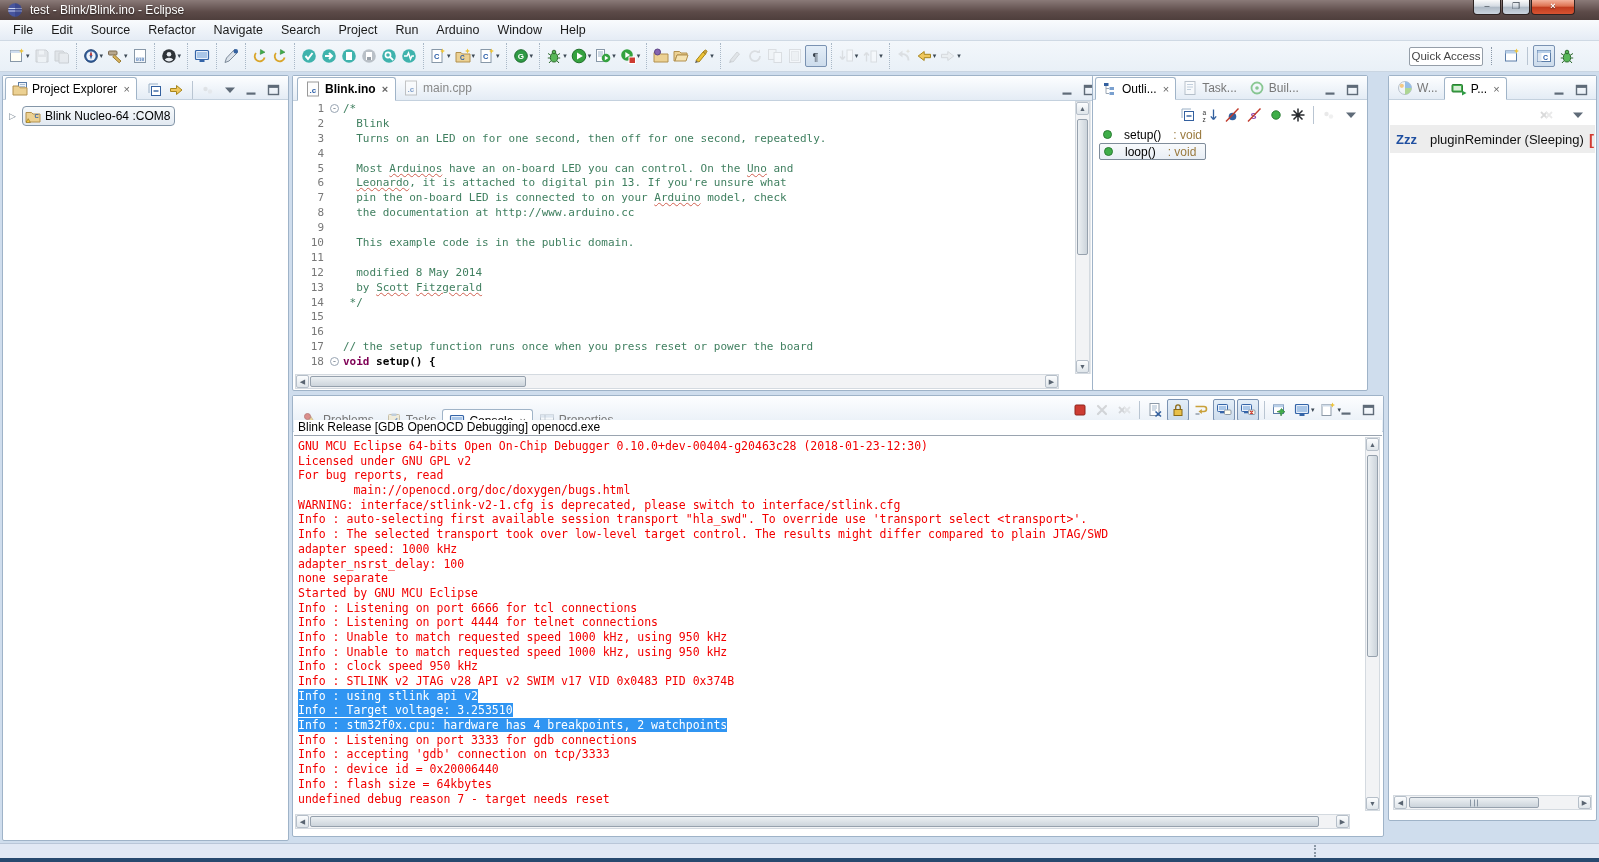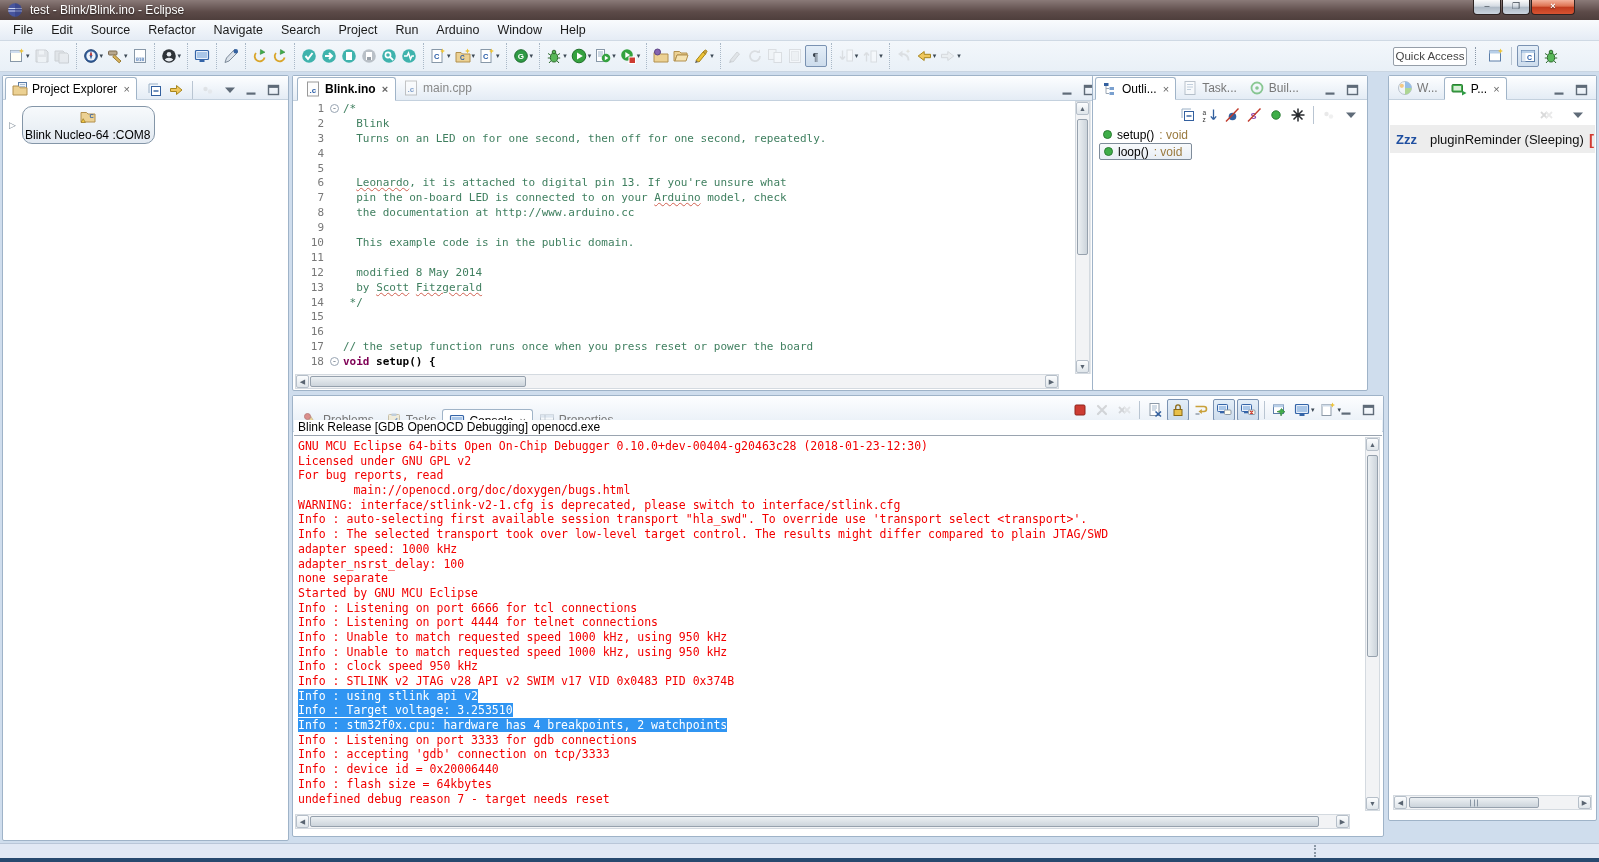--- a/index.html
+++ b/index.html
@@ -21,41 +21,41 @@
   
   .toolbar{position:absolute;left:0;top:41px;width:1599px;height:31px;background:linear-gradient(#f3f7fb,#e9f0f7);border-bottom:1px solid #c9d5e2;display:flex;align-items:center;padding-left:3px;}
   .tbgroup{display:flex;align-items:center;padding:0 4px;height:26px;}
   .tbgroup + .tbgroup{border-left:1px dotted #a9b8c7;}
   .tbbtn{display:inline-flex;align-items:center;justify-content:center;height:22px;padding:0 2px;border-radius:2px;}
   .tbbtn svg{width:16px;height:16px;}
   .tbbtn.dis svg{opacity:.38;filter:grayscale(85%);}
   .tbbtn.boxed{border:1px solid #7a92b2;background:linear-gradient(#e4eef8,#cddcec);}
   .ddv{font-size:7px;color:#3c4854;margin-left:1px;}
   .tsep{width:0;height:18px;border-left:1px solid #b9c5d2;margin:0 3px;}
-  .qawrap{position:absolute;right:38px;top:45px;display:flex;align-items:center;gap:8px;}
+  .qawrap{position:absolute;right:22px;top:45px;display:flex;align-items:center;gap:8px;}
   .qabox{width:74px;height:19px;border:1px solid #959ea8;border-radius:2px;background:#fff;font-size:11.5px;color:#444;display:flex;align-items:center;justify-content:center;}
   .qadots{width:3px;height:18px;border-left:1px dotted #8a98a8;}
 
   
   .panel{position:absolute;background:#fff;border:1px solid #9fb3c8;border-radius:2px;}
   .phead{height:24px;background:linear-gradient(#fdfeff,#e4ecf5);border-bottom:1px solid #c4d1de;display:flex;align-items:flex-end;padding-left:2px;position:relative;}
   .vtab{display:flex;align-items:center;gap:4px;padding:0 6px;height:23px;font-size:12px;color:#444;white-space:nowrap;}
   .vtab.active{background:#fff;border:1px solid #a0b4c8;border-bottom:1px solid #fff;margin-bottom:-1px;border-radius:3px 3px 0 0;color:#000;}
   .vtab.dim{color:#777;}
   .vtab.dim .i16 svg{opacity:.55;}
   .tclose{font-size:11px;color:#666;margin-left:2px;}
   .i16{display:inline-flex;width:16px;height:16px;}
   .i16 svg{width:16px;height:16px;}
   .ibar{display:flex;align-items:center;gap:2px;}
   .headicons{position:absolute;right:4px;top:3px;}
 
   
   .expl-item{position:absolute;left:6px;top:30px;display:flex;align-items:center;gap:3px;}
   .expander{color:#7a8794;font-size:9px;width:10px;}
-  .pill{display:flex;align-items:center;gap:4px;border:1px solid #8496a8;background:linear-gradient(#f7fafc,#e2e9f1);border-radius:10px;padding:1px 4px 1px 2px;font-size:12px;color:#000;flex-direction:column;}
+  .pill{display:flex;align-items:center;gap:4px;border:1px solid #8496a8;background:linear-gradient(#f7fafc,#e2e9f1);border-radius:4px;padding:1px 4px 1px 2px;font-size:12px;color:#000;}
 
   
   .edtabs{height:25px;background:linear-gradient(#fdfeff,#e4ecf5);border-bottom:1px solid #c4d1de;display:flex;align-items:flex-end;padding-left:4px;position:relative;}
   .edtab{display:flex;align-items:center;gap:4px;padding:0 7px;height:24px;font-size:12px;}
   .edtab.active{background:#fff;border:1px solid #a0b4c8;border-bottom:1px solid #fff;margin-bottom:-1px;border-radius:3px 3px 0 0;font-weight:bold;}
   .edtab.dim{color:#888;}
   .edbody{position:absolute;left:1px;top:25px;right:29px;bottom:16px;overflow:hidden;background:#fff;}
   .cl{display:flex;align-items:center;height:14.9px;font-family:"DejaVu Sans Mono",monospace;font-size:11px;white-space:pre;}
   .ln{width:34px;text-align:right;padding-right:4px;color:#787878;}
   .fw{width:13px;display:flex;justify-content:center;}
@@ -73,21 +73,21 @@
   .sba{width:13px;height:13px;background:linear-gradient(#fcfdfe,#dfe5ea);border:1px solid #b6bfc9;color:#5a6572;font-size:7px;line-height:12px;text-align:center;border-radius:2px;}
   .sbt{background:linear-gradient(90deg,#ecf0f3,#ccd4db);border:1px solid #96a1ad;border-radius:2px;}
   .sbt.h{background:linear-gradient(#ecf0f3,#ccd4db);}
   .grip{position:absolute;left:50%;top:50%;transform:translate(-50%,-50%);width:8px;height:7px;border-left:1px solid #8a97a5;border-right:1px solid #8a97a5;}
   .grip:after{content:"";position:absolute;left:3px;top:0;height:100%;border-left:1px solid #8a97a5;}
   .overview{position:absolute;right:1px;top:25px;bottom:16px;width:13px;background:#fdfdfd;border-left:1px solid #e2e6ea;}
   .ovmark{position:absolute;left:3px;width:7px;height:8px;background:#3b6fd4;border:1px solid #2a54a8;}
 
   
   .outl-items{position:absolute;left:6px;top:50px;}
-  .outl-row{display:flex;align-items:center;gap:5px;height:17px;font-size:12px;padding:0 4px;}
+  .outl-row{display:flex;align-items:center;gap:12px;height:17px;font-size:12px;padding:0 4px;}
   .outl-row .dot{width:9px;height:9px;border-radius:50%;background:#3fae49;border:1px solid #2b7c33;}
   .otype{color:#9a7a3f;}
   .selbox{border:1px solid #7f8c9a;background:linear-gradient(#f8fafc,#e8eef5);border-radius:2px;}
 
   
   .contabs{height:36px;background:linear-gradient(#fdfeff,#e4ecf5);border-bottom:1px solid #c4d1de;display:flex;align-items:flex-end;padding-left:4px;position:relative;}
   .conlabel{position:absolute;left:1px;top:24px;right:1px;height:16px;background:#fff;font-size:12px;color:#000;padding-left:4px;border-bottom:1px solid #9aa4b0;line-height:15px;}
   .conout{position:absolute;left:1px;top:41px;right:17px;bottom:25px;overflow:hidden;padding:2px 0 0 4px;background:#fff;}
   .conl{height:14.7px;font-family:"DejaVu Sans Mono",monospace;font-size:11.5px;white-space:pre;color:#f20000;}
   .conl span{display:inline-block;}
@@ -558,21 +558,21 @@
               <rect x="2.5" y="3.5" width="10" height="2.4" fill="#5f6b78"></rect>
             </svg>
           </span>
         </div>
     </div>
     <div class="edbody" id="codeLines">
         <div class="cl"><span class="ln">1</span><span class="fw"><span class="foldm">-</span></span><span class="ct"><span class="cm">/*</span></span></div>
         <div class="cl"><span class="ln">2</span><span class="fw"></span><span class="ct"><span class="cm">  Blink</span></span></div>
         <div class="cl"><span class="ln">3</span><span class="fw"></span><span class="ct"><span class="cm">  Turns on an LED on for one second, then off for one second, repeatedly.</span></span></div>
         <div class="cl"><span class="ln">4</span><span class="fw"></span><span class="ct"></span></div>
-        <div class="cl"><span class="ln">5</span><span class="fw"></span></div>
+        <div class="cl"><span class="ln">5</span><span class="fw"></span><span class="ct"><span class="cm">  Most </span><span class="cm sq">Arduinos</span><span class="cm"> have an on-board LED you can control. On the </span><span class="cm sq">Uno</span><span class="cm"> and</span></span></div>
         <div class="cl"><span class="ln">6</span><span class="fw"></span><span class="ct"><span class="cm">  </span><span class="cm sq">Leonardo</span><span class="cm">, it is attached to digital pin 13. If you're unsure what</span></span></div>
         <div class="cl"><span class="ln">7</span><span class="fw"></span><span class="ct"><span class="cm">  pin the on-board LED is connected to on your </span><span class="cm sq">Arduino</span><span class="cm"> model, check</span></span></div>
         <div class="cl"><span class="ln">8</span><span class="fw"></span><span class="ct"><span class="cm">  the documentation at http://www.arduino.cc</span></span></div>
         <div class="cl"><span class="ln">9</span><span class="fw"></span><span class="ct"></span></div>
         <div class="cl"><span class="ln">10</span><span class="fw"></span><span class="ct"><span class="cm">  This example code is in the public domain.</span></span></div>
         <div class="cl"><span class="ln">11</span><span class="fw"></span><span class="ct"></span></div>
         <div class="cl"><span class="ln">12</span><span class="fw"></span><span class="ct"><span class="cm">  modified 8 May 2014</span></span></div>
         <div class="cl"><span class="ln">13</span><span class="fw"></span><span class="ct"><span class="cm">  by </span><span class="cm sq">Scott</span><span class="cm"> </span><span class="cm sq">Fitzgerald</span></span></div>
         <div class="cl"><span class="ln">14</span><span class="fw"></span><span class="ct"><span class="cm"> */</span></span></div>
         <div class="cl"><span class="ln">15</span><span class="fw"></span><span class="ct"></span></div>

